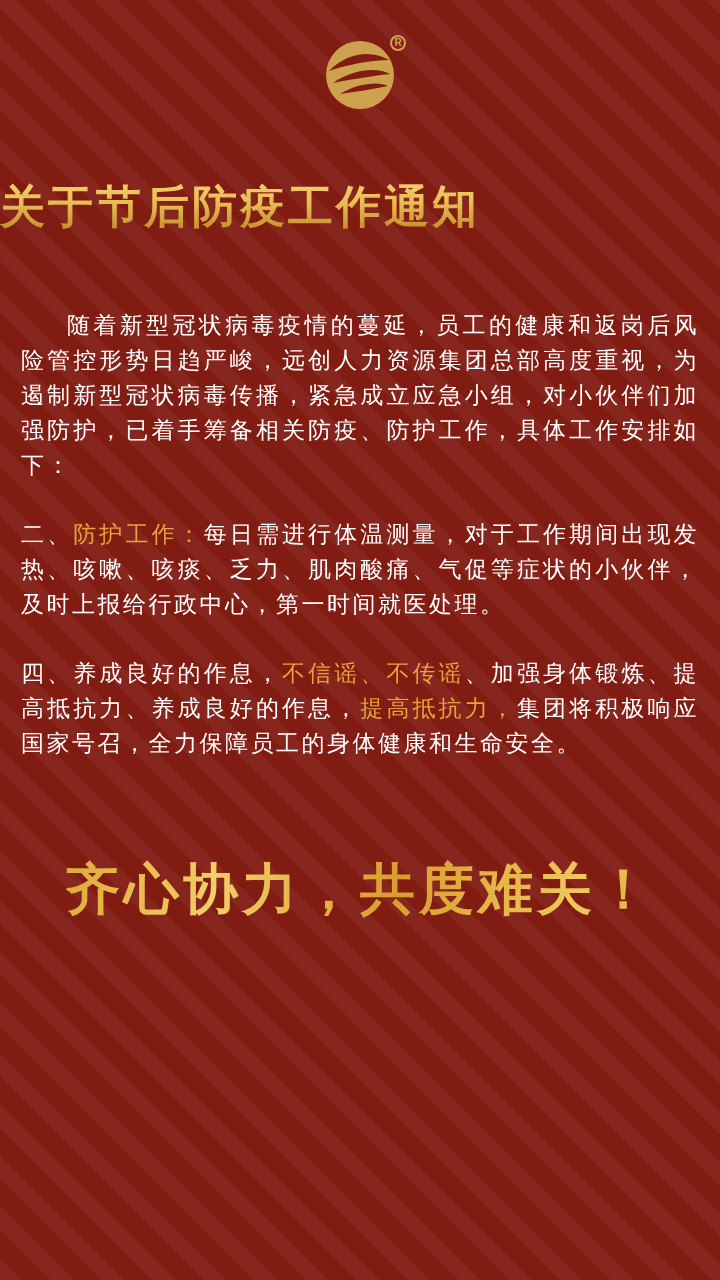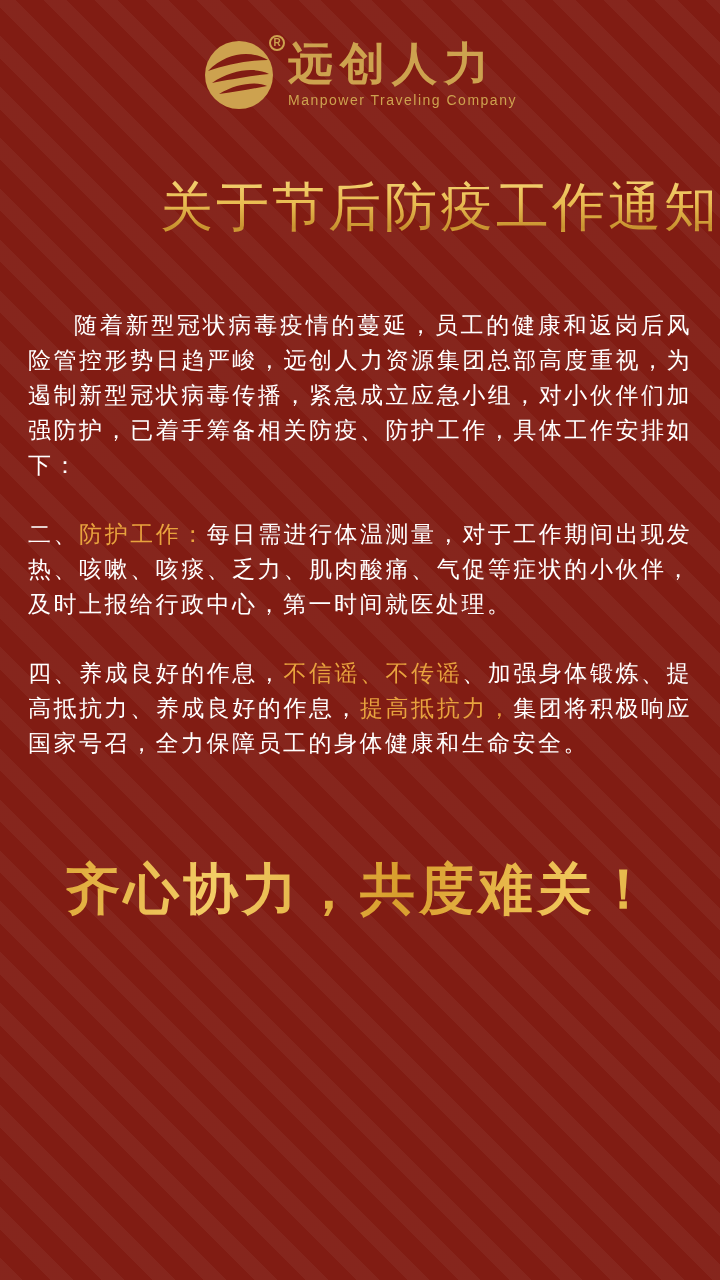--- a/index.html
+++ b/index.html
@@ -58,38 +58,38 @@
     color: #cda24f;
     font-size: 14px;
     letter-spacing: 1.5px;
     margin-top: 5px;
     white-space: nowrap;
   }
 
   
   .title {
     margin-top: 60px;
-    text-align: right;
+    text-align: left;
     font-family: "DejaVu Serif", "Liberation Serif", serif;
-    font-size: 53px;
-    font-weight: 400;
+    font-size: 45px;
+    font-weight: 700;
     letter-spacing: 3px;
     line-height: 74px;
     color: #e5b44a;
     background: linear-gradient(180deg, #f6d87c 0%, #e9bc52 45%, #c8922f 78%, #e3b04b 100%);
     -webkit-background-clip: text;
     background-clip: text;
     -webkit-text-fill-color: transparent;
     white-space: nowrap;
   }
 
   
   .content {
     margin-top: 64px;
-    padding: 0 28px;
+    padding: 0 21px;
     color: #ffffff;
   }
   .content p {
     font-size: 23px;
     line-height: 35px;
     letter-spacing: 2.5px;
     text-align: justify;
     margin-bottom: 34px;
   }
   .content p.intro { text-indent: 2em; }
@@ -121,24 +121,20 @@
   <div class="logo-row">
     <div class="logo-mark">
       <svg width="72" height="72" viewBox="0 0 72 72" xmlns="http://www.w3.org/2000/svg">
         <circle cx="36" cy="37" r="34" fill="#cda24f"></circle>
         <path d="M5,33 C24,14 48,12 65,22 C46,22 22,27 5,33 Z" fill="#811c13"></path>
         <path d="M9,45 C29,31 53,29 66,36 C47,38 25,42 9,45 Z" fill="#811c13"></path>
         <path d="M16,56 C33,45 55,43 64,48 C49,51 31,54 16,56 Z" fill="#811c13"></path>
       </svg>
       <div class="reg-mark">R</div>
     </div>
-    <div class="logo-text">
-      <div class="logo-cn">远创人力</div>
-      <div class="logo-en">Manpower Traveling Company</div>
-    </div>
   </div>
 
   <div class="title">关于节后防疫工作通知</div>
 
   <div class="content">
     <p class="intro">随着新型冠状病毒疫情的蔓延，员工的健康和返岗后风险管控形势日趋严峻，远创人力资源集团总部高度重视，为遏制新型冠状病毒传播，紧急成立应急小组，对小伙伴们加强防护，已着手筹备相关防疫、防护工作，具体工作安排如下：</p>
 
 
     <p>
       <span>二、</span><span class="hl">防护工作：</span><span>每日需进行体温测量，对于工作期间出现发热、咳嗽、咳痰、乏力、肌肉酸痛、气促等症状的小伙伴，及时上报给行政中心，第一时间就医处理。</span>

